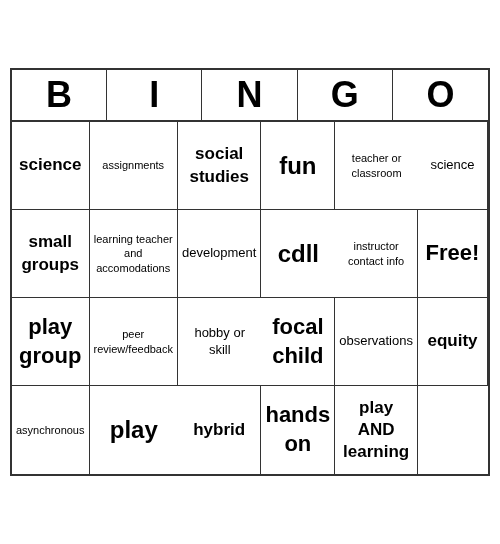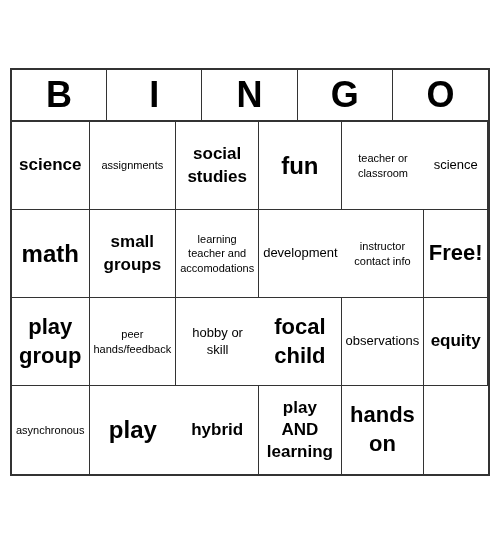--- a/index.html
+++ b/index.html
@@ -96,42 +96,42 @@
       <div class="bingo-cell">
         <span class="cell-text xlarge">fun</span>
       </div>
       <div class="bingo-cell">
         <span class="cell-text small">teacher or classroom</span>
       </div>
       <div class="bingo-cell">
         <span class="cell-text">science</span>
       </div>
       <div class="bingo-cell">
-        <span class="cell-text xlarge">math</span>
-      </div>
-      <div class="bingo-cell">
         <span class="cell-text medium">small groups</span>
       </div>
       <div class="bingo-cell">
         <span class="cell-text small">learning teacher and accomodations</span>
       </div>
       <div class="bingo-cell">
         <span class="cell-text">development</span>
+      </div>
+      <div class="bingo-cell">
+        <span class="cell-text xlarge">cdll</span>
       </div>
       <div class="bingo-cell">
         <span class="cell-text small">instructor contact info</span>
       </div>
       <div class="bingo-cell">
         <span class="cell-text large">Free!</span>
       </div>
       <div class="bingo-cell">
         <span class="cell-text large">play group</span>
       </div>
       <div class="bingo-cell">
-        <span class="cell-text small">peer hands/feedback</span>
+        <span class="cell-text small">peer review/feedback</span>
       </div>
       <div class="bingo-cell">
         <span class="cell-text">hobby or skill</span>
       </div>
       <div class="bingo-cell">
         <span class="cell-text large">focal child</span>
       </div>
       <div class="bingo-cell">
         <span class="cell-text">observations</span>
       </div>
@@ -141,19 +141,19 @@
       <div class="bingo-cell">
         <span class="cell-text small">asynchronous</span>
       </div>
       <div class="bingo-cell">
         <span class="cell-text xlarge">play</span>
       </div>
       <div class="bingo-cell">
         <span class="cell-text medium">hybrid</span>
       </div>
       <div class="bingo-cell">
-        <span class="cell-text medium">play AND learning</span>
+        <span class="cell-text large">hands on</span>
       </div>
       <div class="bingo-cell">
-        <span class="cell-text large">hands on</span>
+        <span class="cell-text medium">play AND learning</span>
       </div>
     </div>
 </div>
 
 </body></html>

